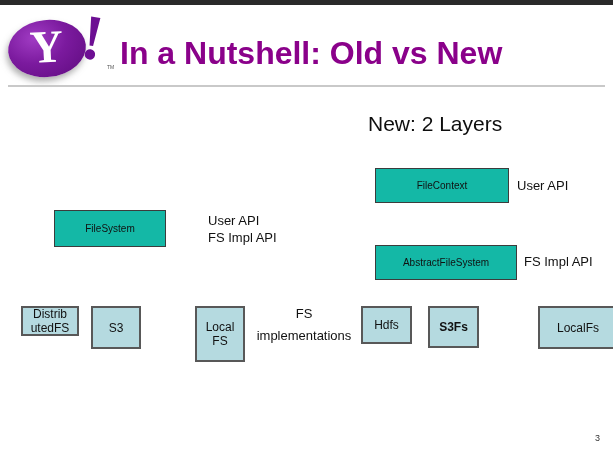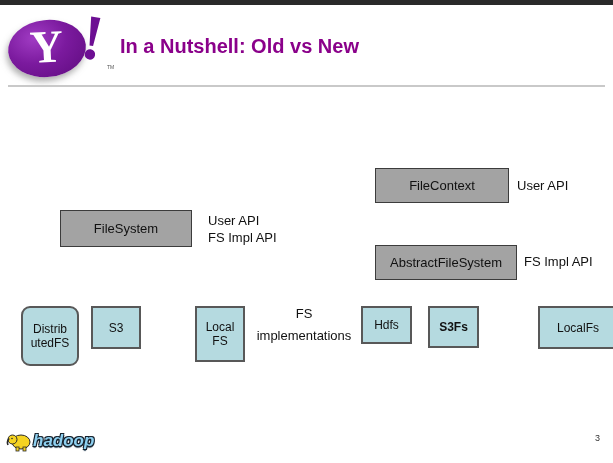--- a/index.html
+++ b/index.html
@@ -13,48 +13,48 @@
           background:radial-gradient(ellipse at 35% 30%, #a13cc4 0%, #7b1a9e 45%, #5e0b7e 100%);
           transform:rotate(-6deg);
           box-shadow:-2px 4px 6px rgba(110,110,110,0.55);
           display:flex;align-items:center;justify-content:center;}
   .y-letter{color:#fff;font-family:"Liberation Serif",serif;font-size:46px;font-weight:bold;
             line-height:1;transform:rotate(3deg);padding-bottom:4px;}
   .y-excl{position:absolute;left:74px;top:-6px;color:#6d0f93;font-family:"Liberation Serif",serif;
           font-size:64px;font-weight:bold;line-height:1;transform:rotate(9deg);}
   .y-tm{position:absolute;left:99px;top:52px;font-size:5px;color:#555;letter-spacing:0;}
 
-  .title{position:absolute;left:120px;top:35px;margin:0;font-size:20px;font-weight:bold;
+  .title{position:absolute;left:120px;top:35px;margin:0;font-size:32px;font-weight:bold;
          color:#8a018a;}
 
   .divider{position:absolute;top:85px;left:8px;width:597px;height:2px;background:#c9c9c9;}
 
   .col-heading{position:absolute;font-size:21px;color:#0e0e0e;}
   .heading-old{left:78px;top:112px;}
   .heading-new{left:368px;top:112px;}
 
   
-  .gbox{position:absolute;box-sizing:border-box;background:#a3a3a3;border:1px solid #3c3c3c;
-        display:flex;align-items:center;justify-content:center;font-size:13px;color:#111;}
+  .gbox{position:absolute;box-sizing:border-box;background:#14b8a6;border:1px solid #3c3c3c;
+        display:flex;align-items:center;justify-content:center;font-size:10px;color:#111;}
   .box-filecontext{left:375px;top:168px;width:134px;height:35px;}
-  .box-filesystem{left:60px;top:210px;width:132px;height:37px;}
+  .box-filesystem{left:54px;top:210px;width:112px;height:37px;}
   .box-abstractfs{left:375px;top:245px;width:142px;height:35px;}
 
   
   .anno{position:absolute;font-size:13px;color:#111;}
   .anno-fc{left:517px;top:178px;}
   .anno-fs{left:208px;top:210px;height:37px;display:flex;flex-direction:column;
            justify-content:center;line-height:17px;}
   .anno-afs{left:524px;top:254px;}
 
   
   .bbox{position:absolute;box-sizing:border-box;background:#b5dae0;border:2px solid #585858;
         display:flex;flex-direction:column;align-items:center;justify-content:center;
         font-size:12px;line-height:14px;color:#111;text-align:center;}
-  .box-distributedfs{left:21px;top:306px;width:58px;height:60px;border-radius:9px;}
+  .box-distributedfs{left:21px;top:306px;width:58px;height:30px;}
   .box-s3{left:91px;top:306px;width:50px;height:43px;}
   .box-localfs-old{left:195px;top:306px;width:50px;height:56px;}
   .box-hdfs{left:361px;top:306px;width:51px;height:38px;}
   .box-s3fs{left:428px;top:306px;width:51px;height:42px;font-weight:bold;}
   .box-localfs-new{left:538px;top:306px;width:80px;height:43px;}
 
   .impl-caption{position:absolute;left:250px;top:303px;width:108px;text-align:center;
                 font-size:13px;line-height:22px;color:#111;}
 
   
@@ -75,20 +75,21 @@
       <span class="y-letter">Y</span>
     </div>
     <span class="y-excl">!</span>
     <span class="y-tm">TM</span>
   </div>
 
   <h1 class="title">In a Nutshell: Old vs New</h1>
 
   <div class="divider"></div>
 
+  <div class="col-heading heading-new">New: 2 Layers</div>
 
   <div class="gbox box-filecontext">FileContext</div>
   <div class="anno anno-fc">User API</div>
 
   <div class="gbox box-filesystem">FileSystem</div>
   <div class="anno anno-fs">
     <span>User API</span>
     <span>FS Impl API</span>
   </div>
 
@@ -115,26 +116,15 @@
   <div class="bbox box-hdfs">
     <span>Hdfs</span>
   </div>
   <div class="bbox box-s3fs">
     <span>S3Fs</span>
   </div>
   <div class="bbox box-localfs-new">
     <span>LocalFs</span>
   </div>
 
-  <div class="hadoop-logo">
-    <svg width="26" height="22" viewBox="0 0 26 22">
-      <ellipse cx="15" cy="12" rx="9" ry="7" fill="#f5d321" stroke="#2a2a2a" stroke-width="1"></ellipse>
-      <circle cx="6.5" cy="9.5" r="4.5" fill="#f5d321" stroke="#2a2a2a" stroke-width="1"></circle>
-      <path d="M3.2 8.5 q-2.8 2.5 -1.2 6.5" stroke="#2a2a2a" stroke-width="1.6" fill="none"></path>
-      <rect x="10" y="17" width="3" height="4" fill="#f5d321" stroke="#2a2a2a" stroke-width="0.8"></rect>
-      <rect x="17" y="17" width="3" height="4" fill="#f5d321" stroke="#2a2a2a" stroke-width="0.8"></rect>
-      <circle cx="6" cy="8.5" r="0.8" fill="#2a2a2a"></circle>
-    </svg>
-    <span class="hadoop-text">hadoop</span>
-  </div>
 
   <div class="page-number">3</div>
 </div>
 
 </body></html>

